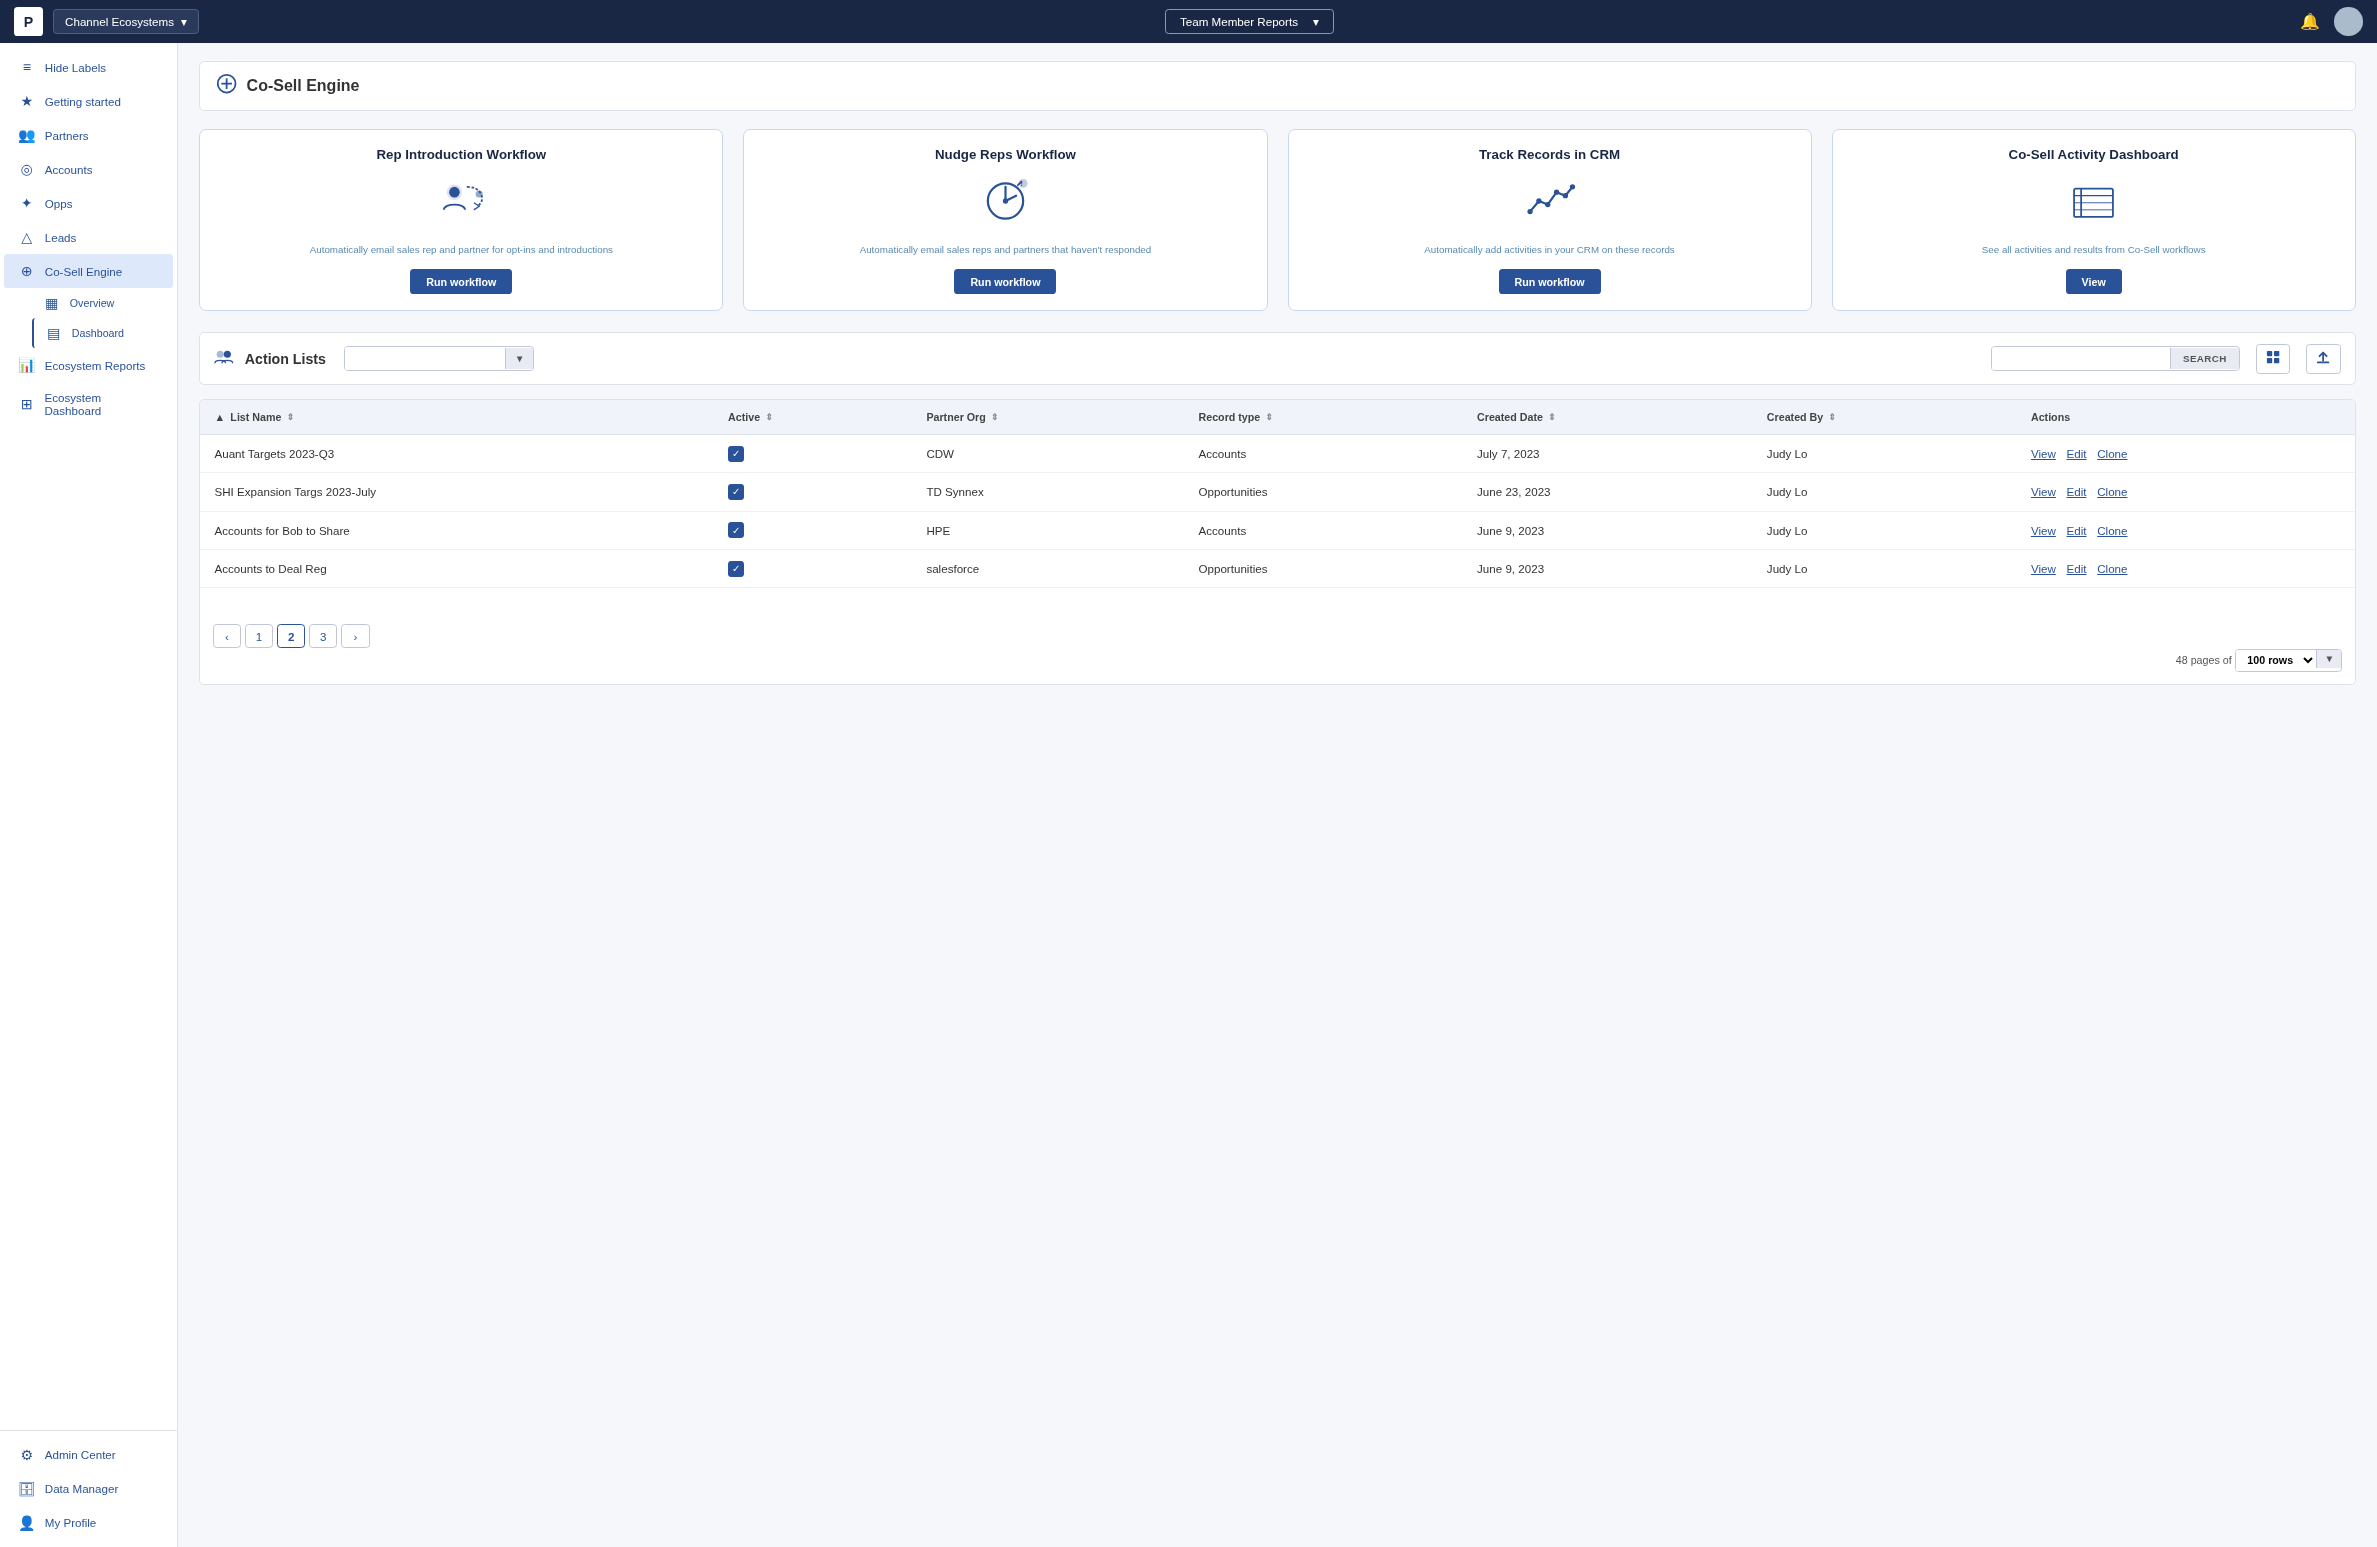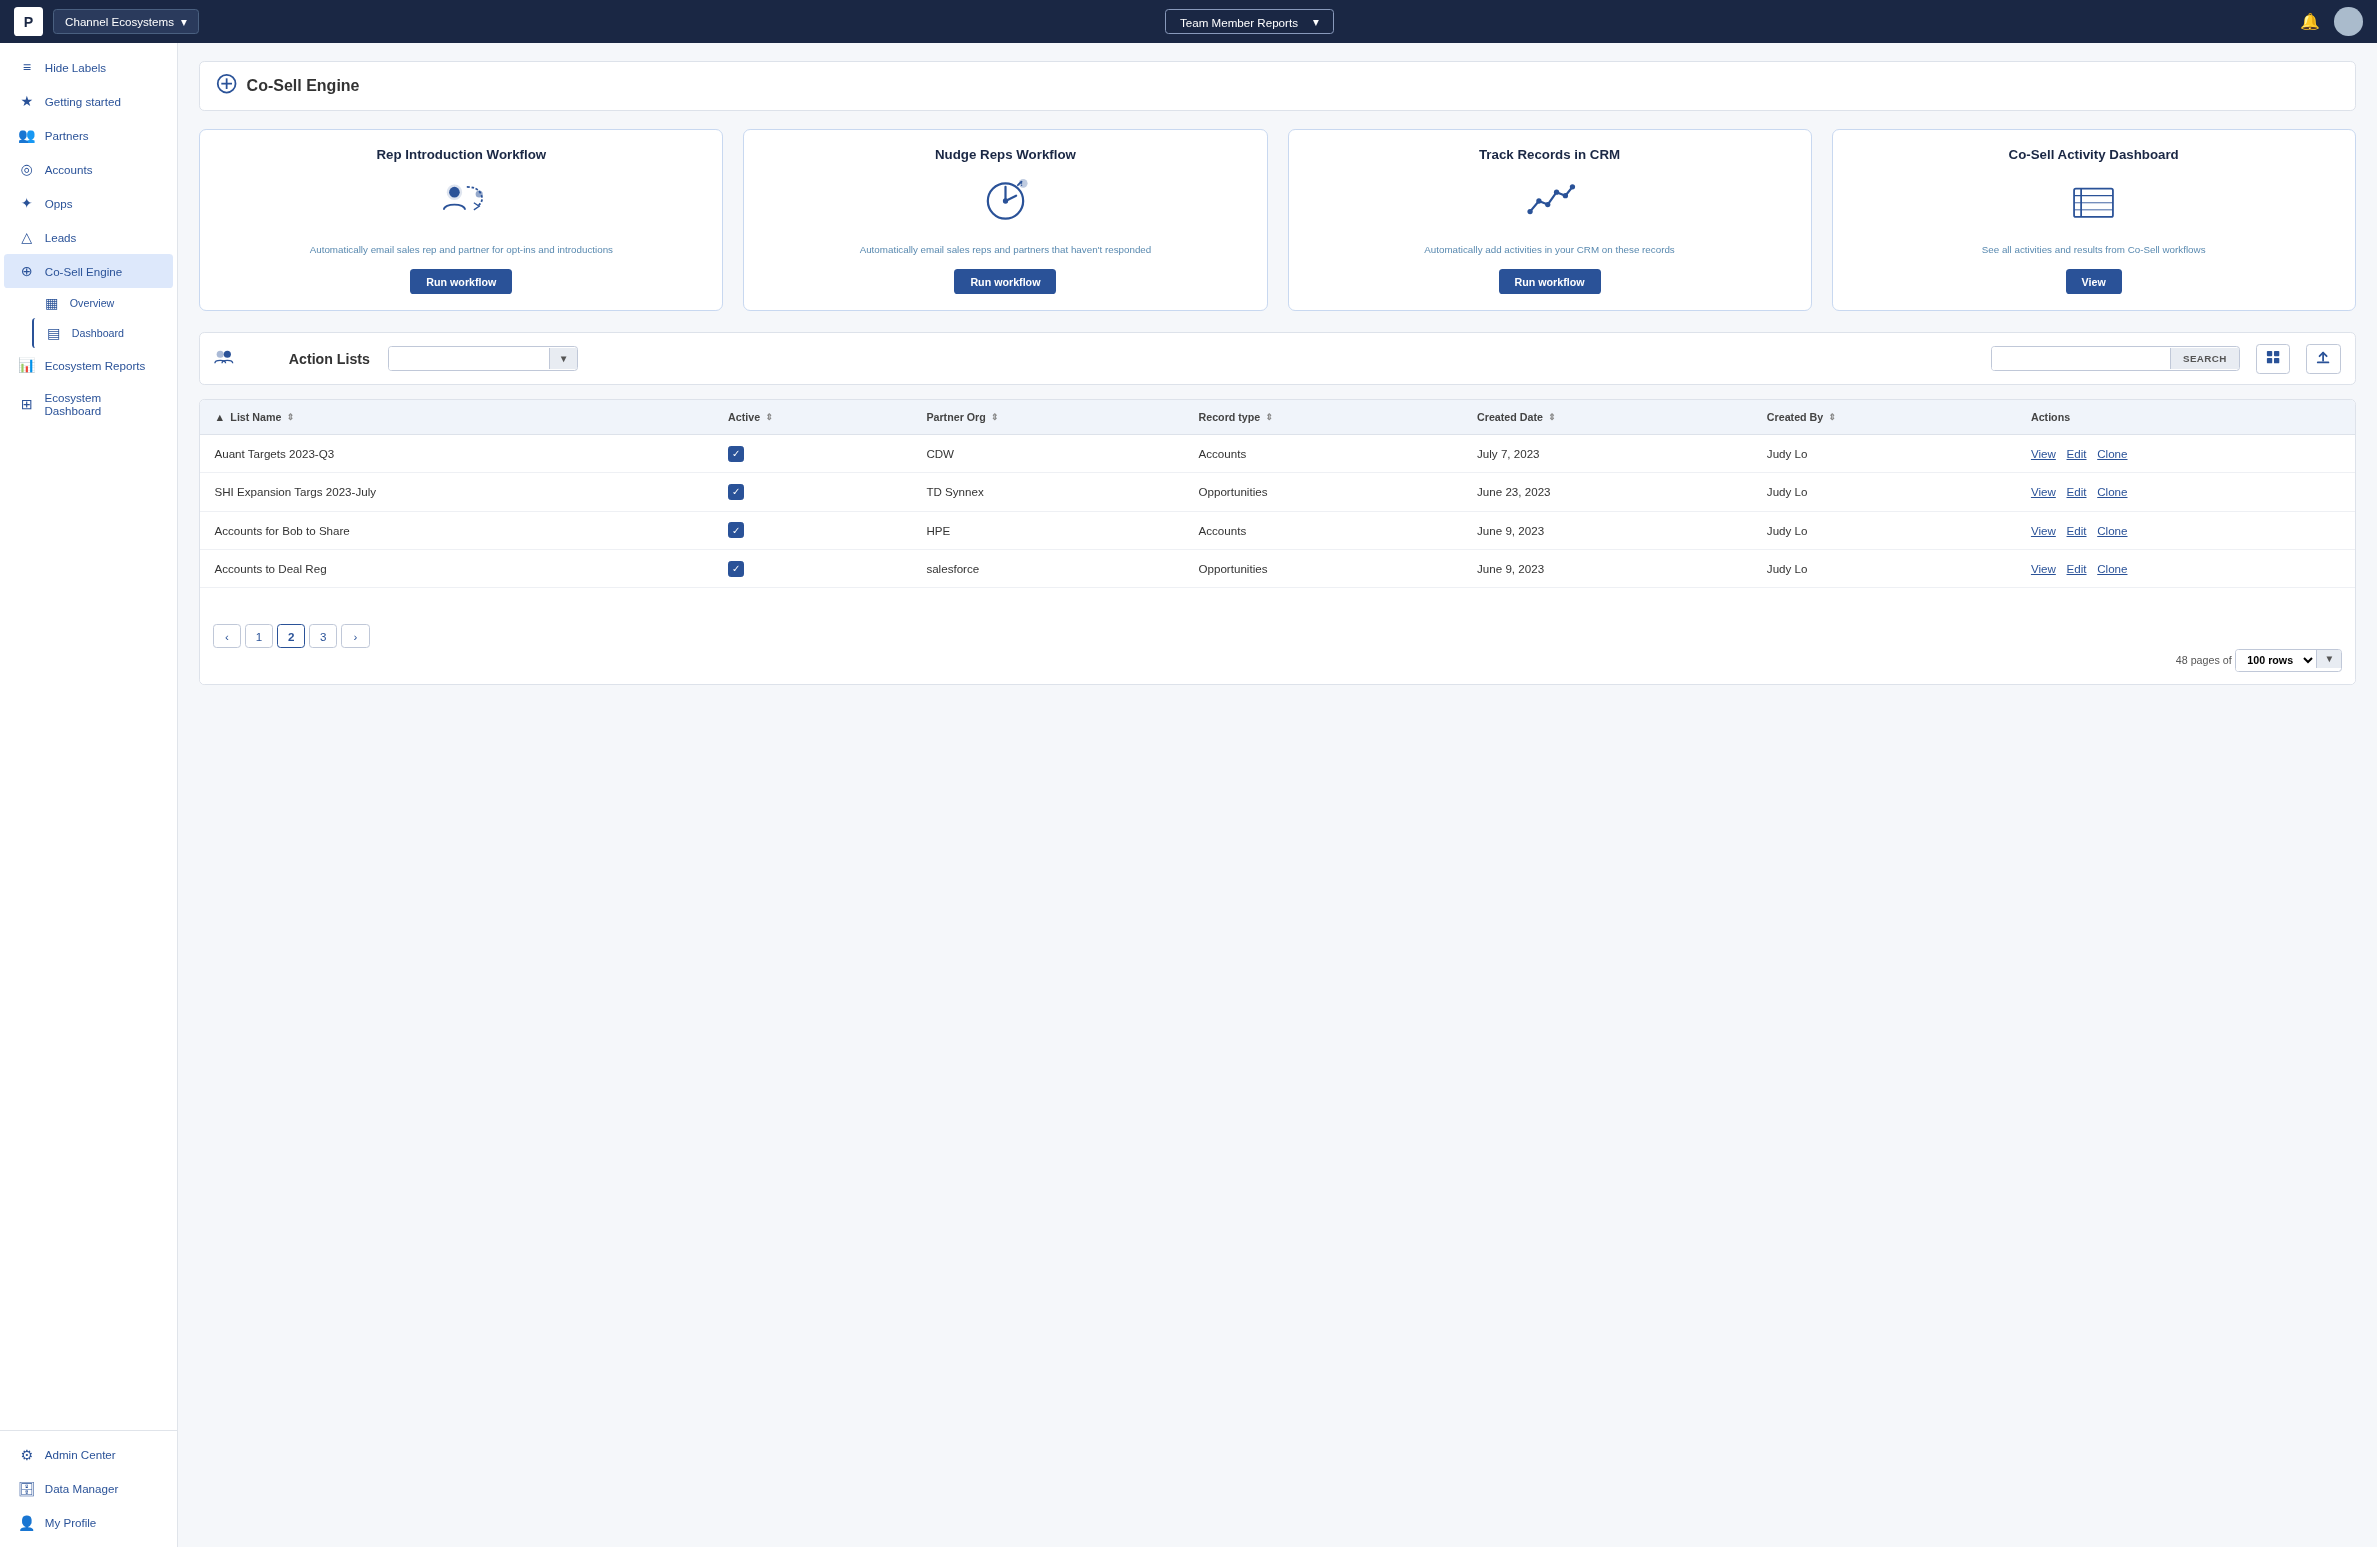--- a/index.html
+++ b/index.html
@@ -37,21 +37,21 @@
       display: flex; align-items: center; justify-content: center;
     }
     .top-nav-report {
       background: transparent;
       border: 0.9px solid #8899bb;
       border-radius: 3.6px;
       padding: 4.4px 14.2px;
       color: white;
       font-size: 11.6px;
       cursor: pointer;
-      display: flex; align-items: flex-end; gap: 15px;
+      display: flex; align-items: center; gap: 15px;
     }
     .top-nav-icons {
       display: flex; align-items: center; gap: 14.2px;
     }
     .nav-icon-btn {
       color: white; font-size: 16px; cursor: pointer; background: none; border: none;
     }
     .avatar {
       width: 28.5px; height: 28.5px; border-radius: 50%; background: #aabbcc;
       display: flex; align-items: center; justify-content: center; cursor: pointer;
@@ -179,21 +179,21 @@
       display: flex;
       align-items: center;
       gap: 10.7px;
       margin-bottom: 14.2px;
       background: white;
       border: 0.9px solid #dde2ea;
       border-radius: 5.3px;
       padding: 10.7px 14.2px;
     }
     .al-icon { font-size: 18px; color: #2a5298; }
-    .al-title { font-size: 14.2px; font-weight: 600; color: #333; margin-right: 7.1px; margin-left: 44px; }
+    .al-title { font-size: 14.2px; font-weight: 600; color: #333; margin-right: 7.1px; }
     .al-select-wrap {
       display: flex; align-items: center;
       border: 0.9px solid #c0c8d8;
       border-radius: 3.6px;
       overflow: hidden;
     }
     .al-select {
       border: none;
       padding: 5.3px 9px;
       font-size: 10.7px;

